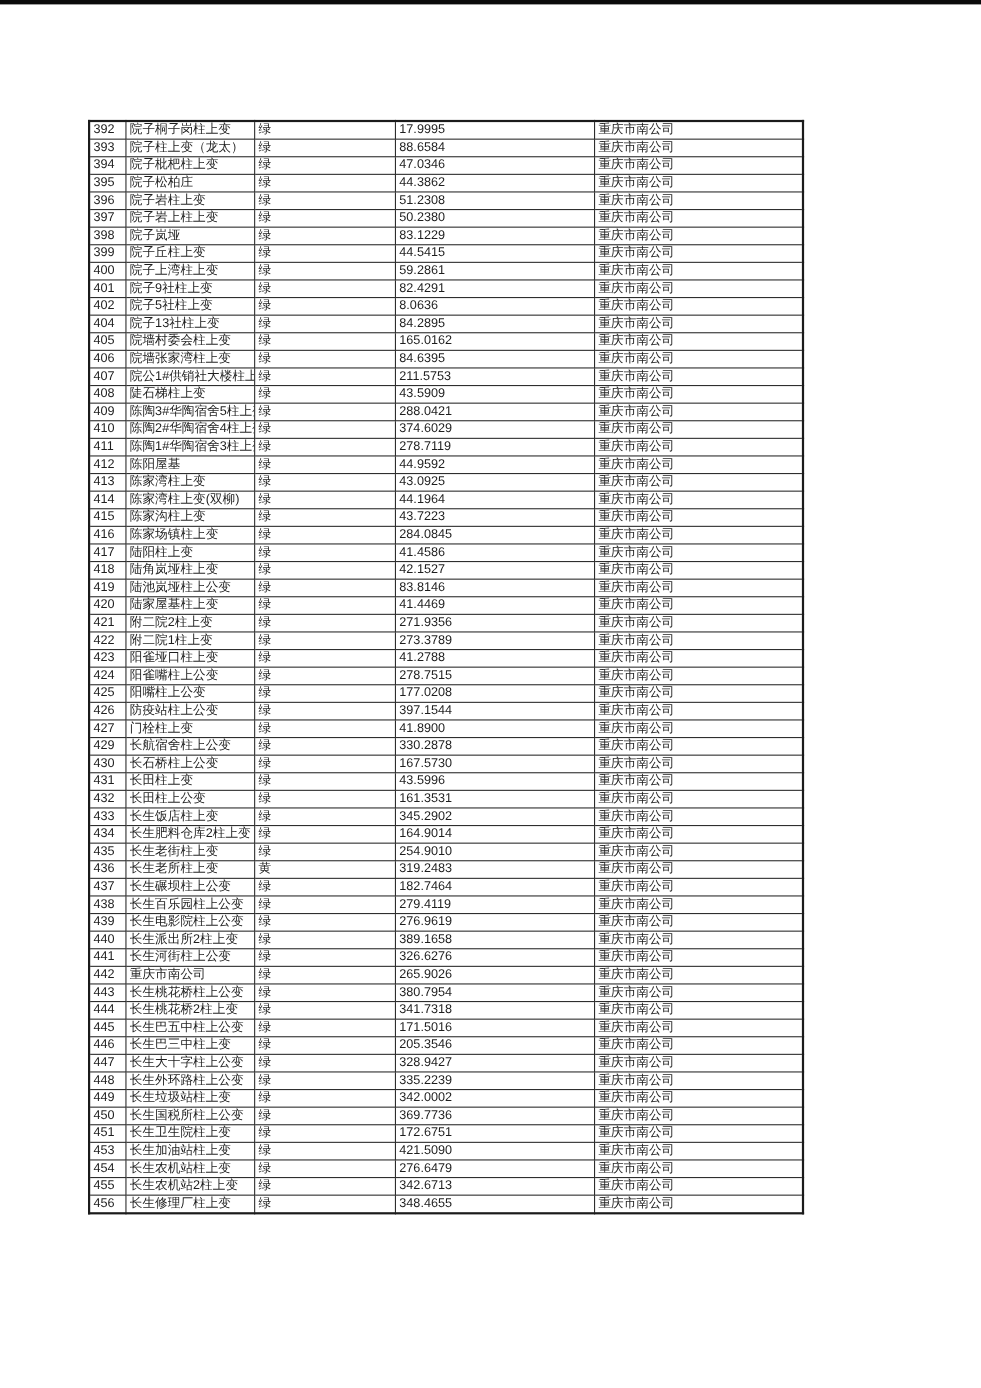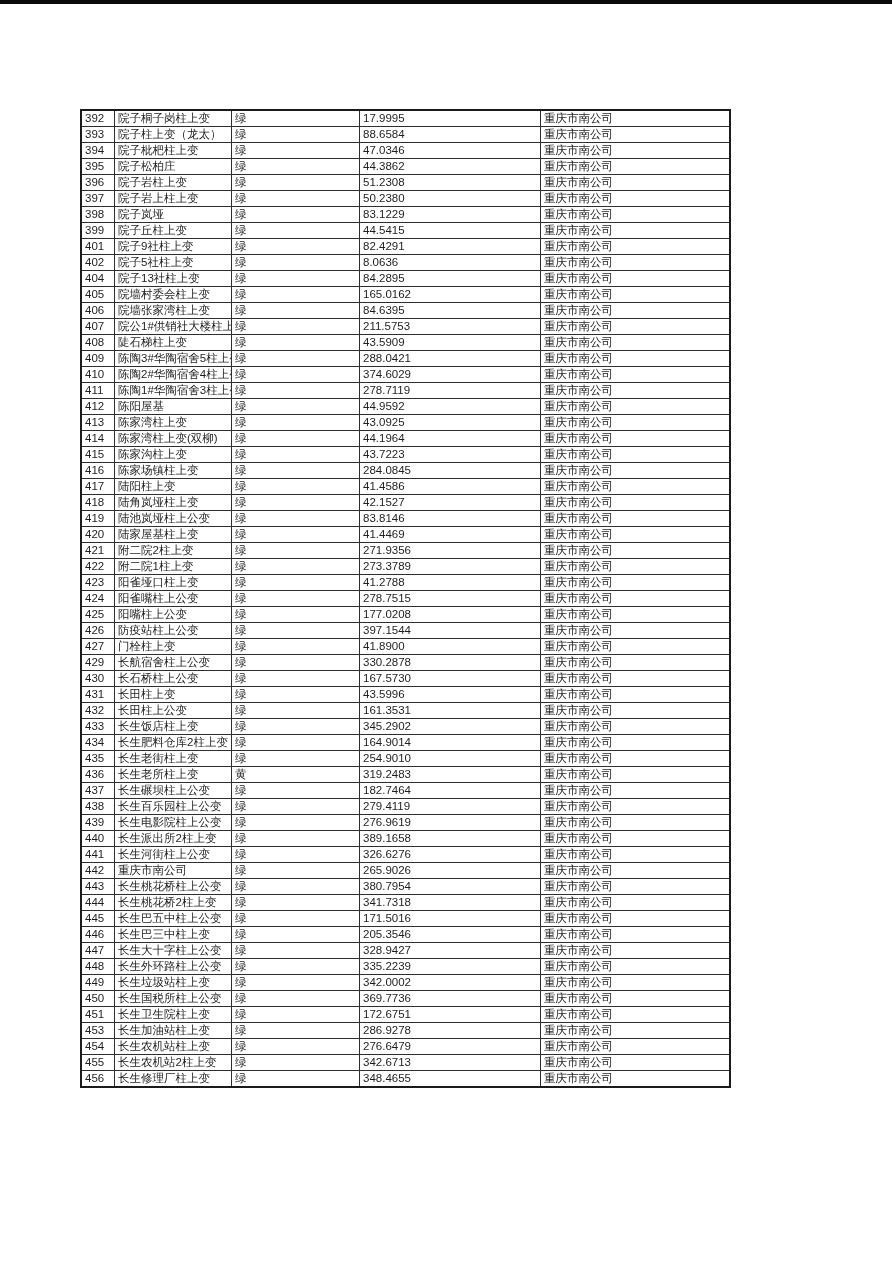--- a/index.html
+++ b/index.html
@@ -111,20 +111,27 @@
           <td class="col-company">重庆市南公司</td>
         </tr>
           <tr>
           <td class="col-index">399</td>
           <td class="col-name">院子丘柱上变</td>
           <td class="col-status">绿</td>
           <td class="col-value">44.5415</td>
           <td class="col-company">重庆市南公司</td>
         </tr>
           <tr>
+          <td class="col-index">400</td>
+          <td class="col-name">院子上湾柱上变</td>
+          <td class="col-status">绿</td>
+          <td class="col-value">59.2861</td>
+          <td class="col-company">重庆市南公司</td>
+        </tr>
+          <tr>
           <td class="col-index">401</td>
           <td class="col-name">院子9社柱上变</td>
           <td class="col-status">绿</td>
           <td class="col-value">82.4291</td>
           <td class="col-company">重庆市南公司</td>
         </tr>
           <tr>
           <td class="col-index">402</td>
           <td class="col-name">院子5社柱上变</td>
           <td class="col-status">绿</td>
@@ -457,21 +464,21 @@
           <td class="col-index">451</td>
           <td class="col-name">长生卫生院柱上变</td>
           <td class="col-status">绿</td>
           <td class="col-value">172.6751</td>
           <td class="col-company">重庆市南公司</td>
         </tr>
           <tr>
           <td class="col-index">453</td>
           <td class="col-name">长生加油站柱上变</td>
           <td class="col-status">绿</td>
-          <td class="col-value">286.9278</td>
+          <td class="col-value">421.5090</td>
           <td class="col-company">重庆市南公司</td>
         </tr>
           <tr>
           <td class="col-index">454</td>
           <td class="col-name">长生农机站柱上变</td>
           <td class="col-status">绿</td>
           <td class="col-value">276.6479</td>
           <td class="col-company">重庆市南公司</td>
         </tr>
           <tr>

